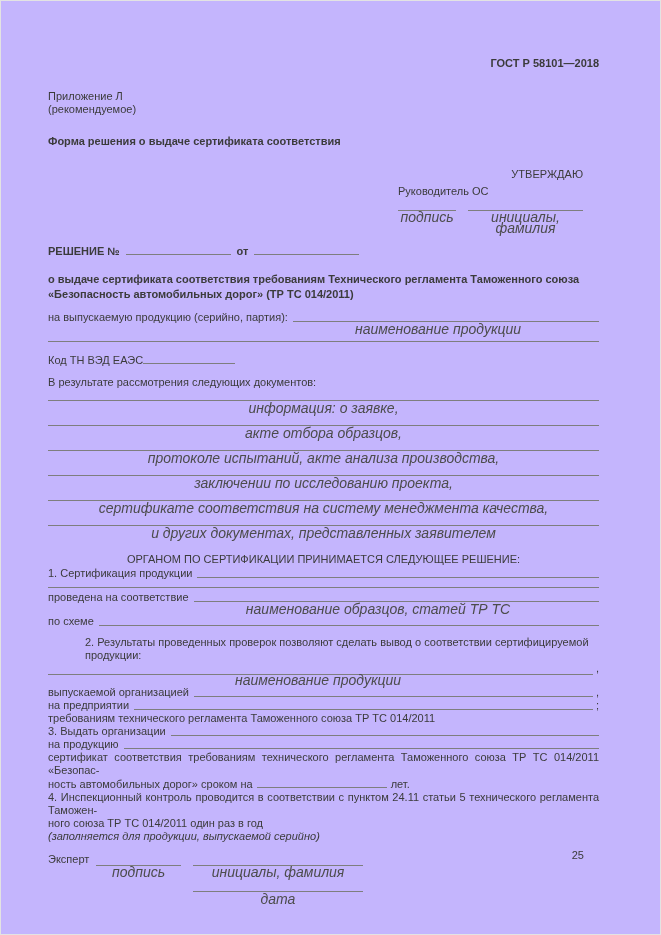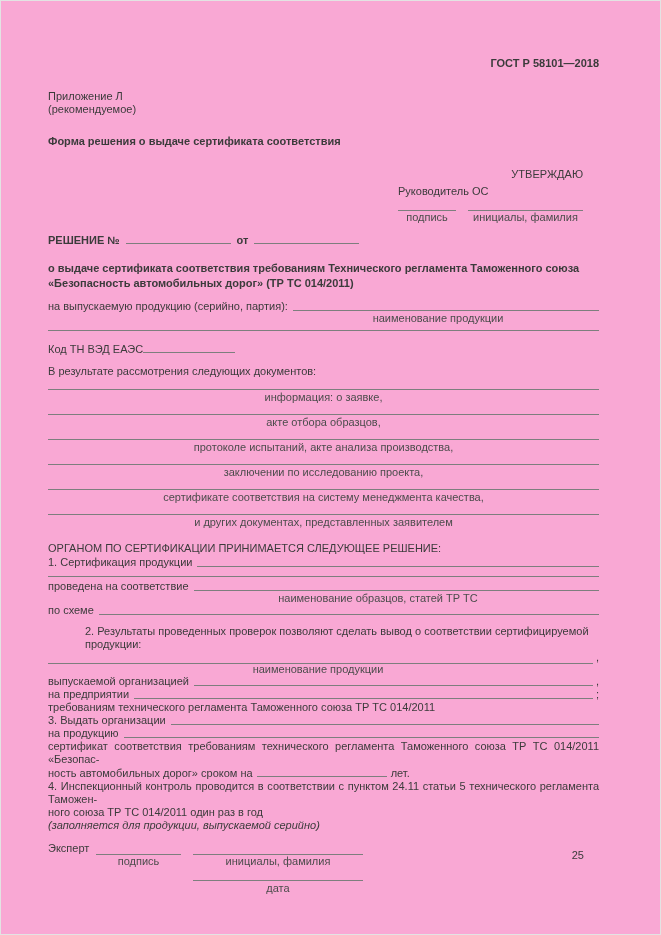--- a/index.html
+++ b/index.html
@@ -1,31 +1,31 @@
 <!DOCTYPE html>
 <html><head>
 <meta charset="utf-8">
 <style>
   html,body{margin:0;padding:0;background:#fff;}
   .page{
     position:relative;
     width:661px;height:935px;
     box-sizing:border-box;
-    background:#f9a8d4;
+    background:#c4b5fd;
     border:1px solid #e3e3e3;
     font-family:"Liberation Sans", sans-serif;
     font-size:11px;line-height:13px;
     color:#3b3b3b;
     padding:56px 61px 0 47px;
     overflow:hidden;
   }
   .center{}
   .right{text-align:right;}
   .italic{font-style:italic;}
-  .cap{font-size:11px;line-height:11px;color:#4c4c4c;}
+  .cap{font-size:14px;line-height:11px;color:#4c4c4c;font-style:italic;}
   .ul{display:inline-block;border-bottom:1px solid #7e7e7e;height:10px;vertical-align:baseline;}
   .fl{display:flex;align-items:flex-end;}
   .fl .lbl{white-space:nowrap;margin-right:5px;}
   .fl .grow{flex:1 1 auto;margin-bottom:2px;}
   .tail{margin-left:3px;}
   .ul-full{border-bottom:1px solid #7e7e7e;height:8px;}
   .just{text-align:justify;text-align-last:justify;}
 
   .gost-num{font-weight:bold;text-align:right;}
   .appendix{margin-top:20px;}
@@ -50,21 +50,21 @@
   .product-row{margin-top:9px;}
   .caption-indent-240{margin-left:240px;width:300px;text-align:center;}
   .blank-line{border-bottom:1px solid #7e7e7e;height:6px;}
   .code-row{margin-top:11px;}
   .code-row .ul{width:92px;}
   .docs-intro{margin-top:9px;}
   .doc-pair{margin-top:2px;}
   .doc-pair .ul-full{height:9px;}
   .doc-pair .cap{display:block;margin-top:2px;text-align:center;}
 
-  .organ-heading{margin-top:14px;}
+  .organ-heading{margin-top:14px;text-align:center;}
   .item1-row{margin-top:1px;}
   .full-after{margin-top:1px;height:6px;border-bottom:1px solid #7e7e7e;}
   .conf-row{margin-top:3px;}
   .caption-indent-180{margin-left:180px;width:300px;text-align:center;}
   .scheme-row{margin-top:0;}
   .item2-para{margin-top:8px;margin-left:37px;}
   .comma-row{display:flex;align-items:flex-end;}
   .comma-row .grow{flex:1;border-bottom:1px solid #7e7e7e;height:6px;}
   .caption-indent-120{margin-left:120px;width:300px;text-align:center;}
   .cert2-row .ul{width:130px;margin:0 4px;}

